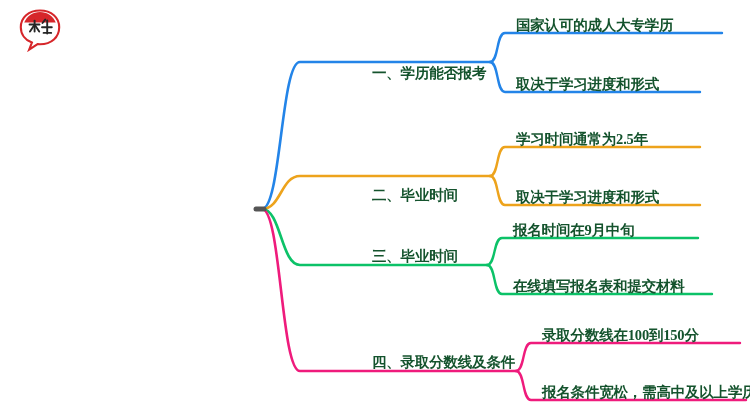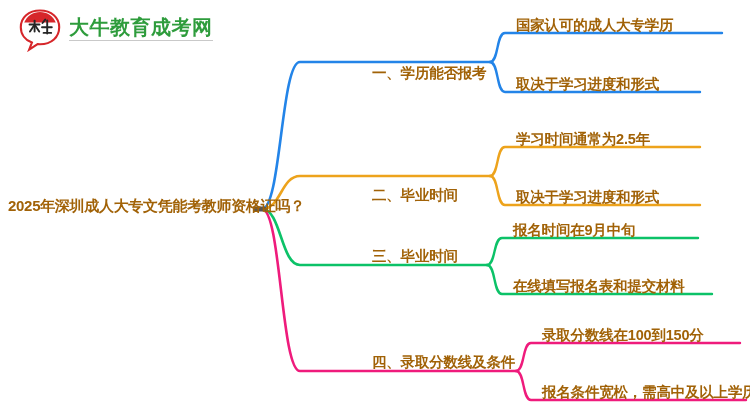--- a/index.html
+++ b/index.html
@@ -72,22 +72,22 @@
     width: 750px;
     height: 410px;
     pointer-events: none;
   }
   #wires path { fill: none; stroke-linecap: round; }
 
   
   .node {
     position: absolute;
     white-space: nowrap;
-    font-family: Liberation Sans, sans-serif;
-    color: #a16207;
+    font-family: Liberation Serif, serif;
+    color: #14532d;
     line-height: 1;
   }
   .node-root {
     font-size: 15px;
     font-weight: bold;
     left: 8px;
     top: 198px;
     letter-spacing: -0.3px;
   }
   .node-l1 {
@@ -125,21 +125,20 @@
 
         <g stroke="#262626" stroke-width="1.9" stroke-linecap="round" fill="none">
           <path d="M24.5 15.0 L27.2 11.6"></path>
           <path d="M24.0 19.2 H33.8"></path>
           <path d="M29.2 12.4 V25.6"></path>
           <path d="M25.6 24.9 H33.2"></path>
         </g>
       </svg>
     </div>
     <div class="logo-words">
-      <div class="logo-cn">大牛教育成考网</div>
       <div class="logo-rule"></div>
     </div>
   </div>
 
   <svg id="wires" viewBox="0 0 750 410">
     <g id="wire-group">
         <path d="M 262 209
      C 281 209 281 62 300 62
      L 490 62" stroke="#2384e8" stroke-width="2.6" fill="none" stroke-linecap="round"></path>
         <path d="M 490 62
@@ -172,21 +171,20 @@
         <path d="M 516 371
      C 525 371 522 343 531 343
      L 740 343" stroke="#ef1b7c" stroke-width="2.4" fill="none" stroke-linecap="round"></path>
         <path d="M 516 371
      C 525 371 522 400 531 400
      L 746 400" stroke="#ef1b7c" stroke-width="2.4" fill="none" stroke-linecap="round"></path>
         <path d="M 256 209 L 264 209" stroke="#555555" stroke-width="5" stroke-linecap="butt"></path>
       </g>
   </svg>
 
-  <div class="node node-root">2025年深圳成人大专文凭能考教师资格证吗？</div>
 
   <div id="nodes">
       <div class="node node-l1" style="left: 372px; top: 46px; margin-top: 20px;">一、学历能否报考</div>
       <div class="node node-l2" style="left: 516px; top: 18px;">国家认可的成人大专学历</div>
       <div class="node node-l2" style="left: 516px; top: 77px;">取决于学习进度和形式</div>
       <div class="node node-l1" style="left: 372px; top: 160px; margin-top: 28px;">二、毕业时间</div>
       <div class="node node-l2" style="left: 516px; top: 132px;">学习时间通常为2.5年</div>
       <div class="node node-l2" style="left: 516px; top: 190px;">取决于学习进度和形式</div>
       <div class="node node-l1" style="left: 372px; top: 249px;">三、毕业时间</div>
       <div class="node node-l2" style="left: 513px; top: 223px;">报名时间在9月中旬</div>

